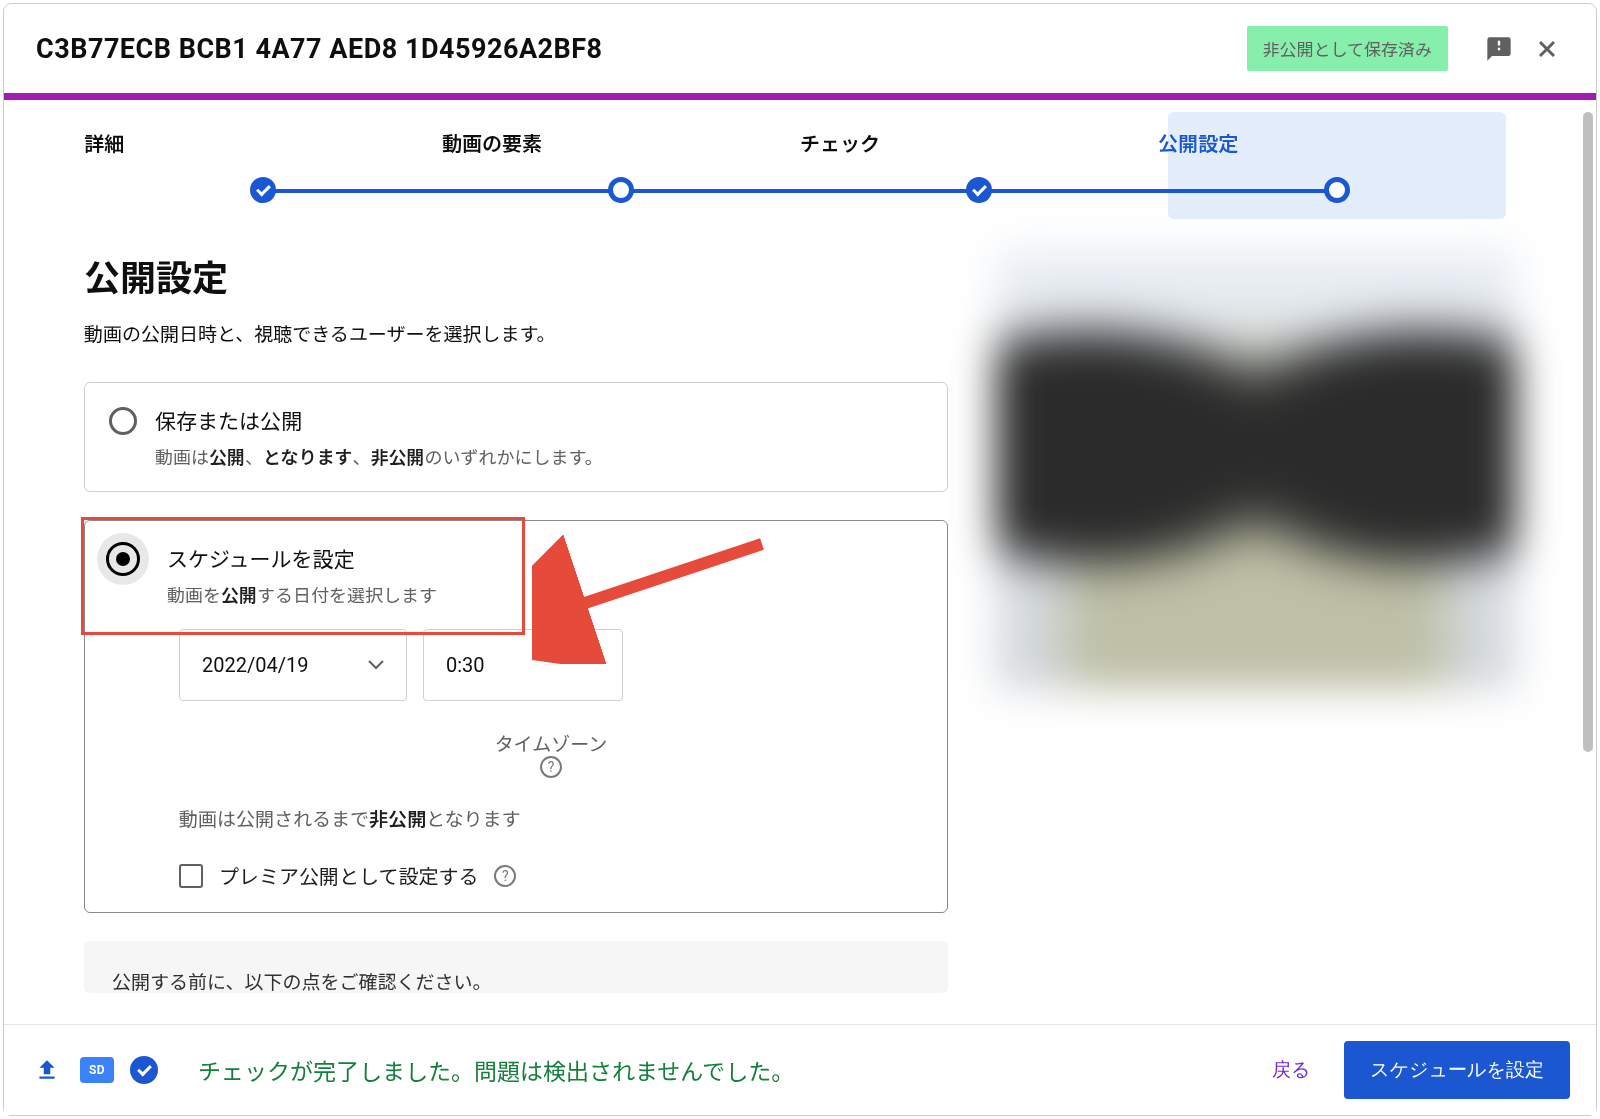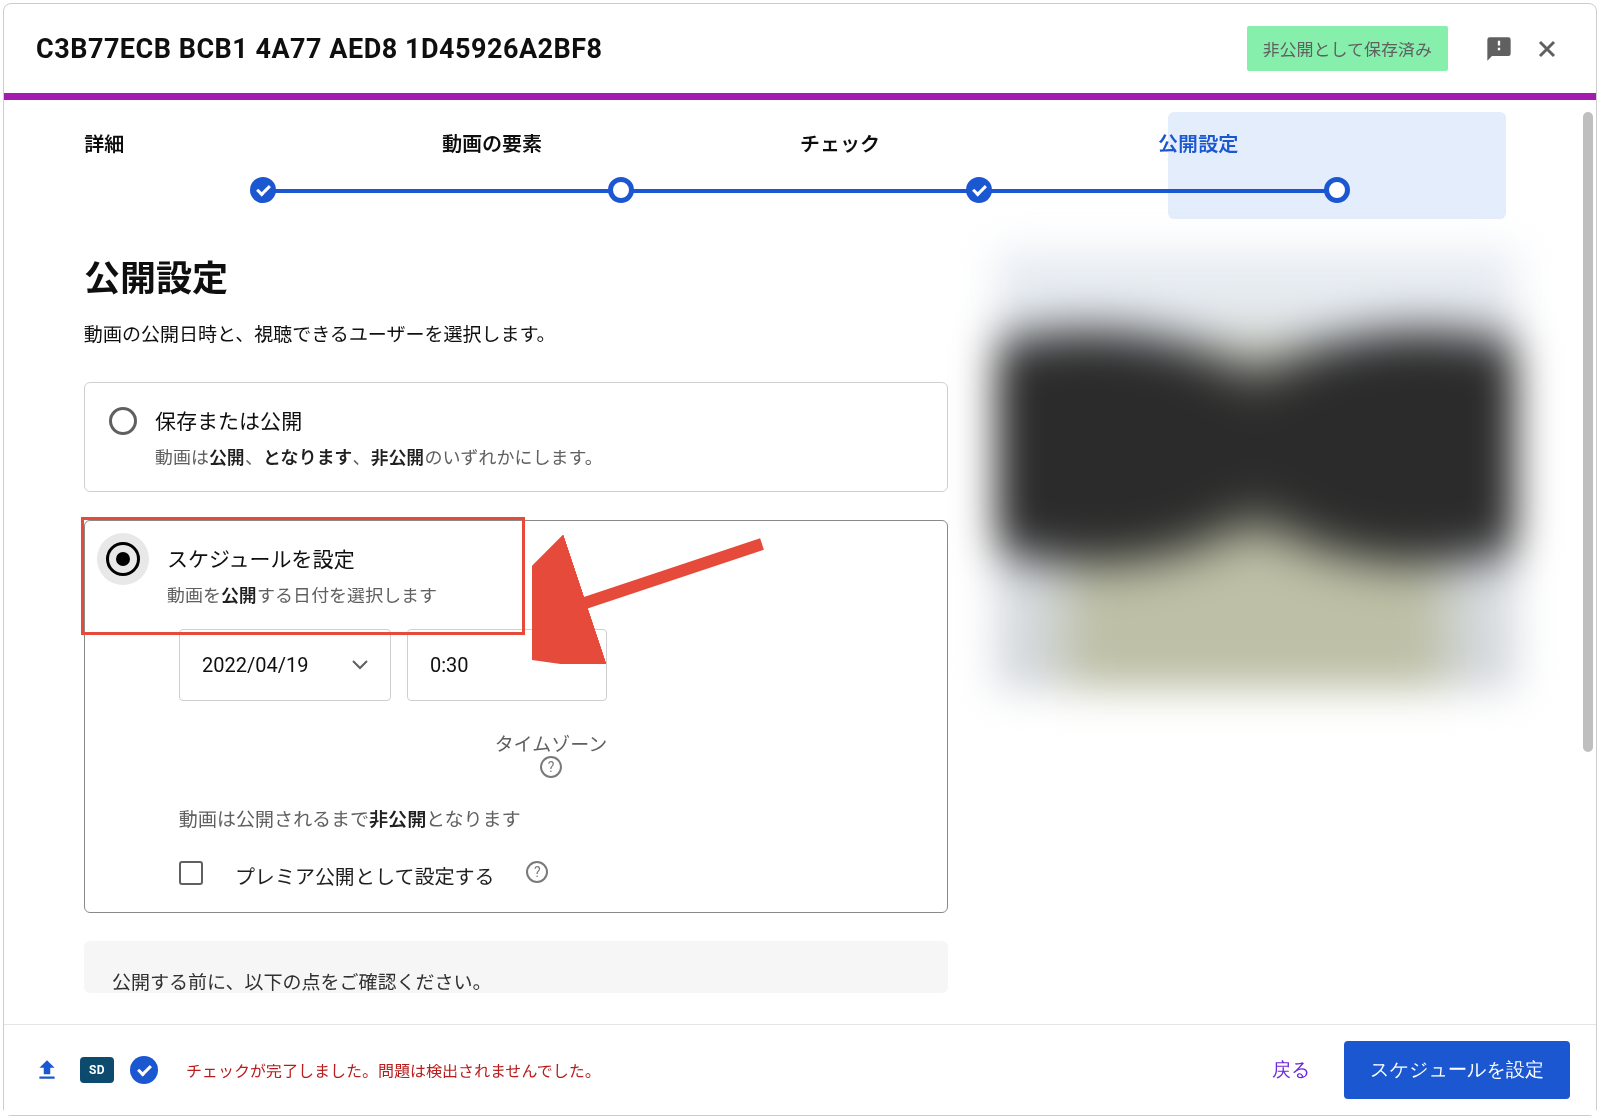--- a/index.html
+++ b/index.html
@@ -127,26 +127,26 @@
 .highlight-box{
   position:absolute; border:3px solid #e64a3b; pointer-events:none;
 }
 .card2-inner{ padding-left:70px; margin-top:22px; }
 .field-row{ display:flex; gap:16px; margin-bottom:28px; }
 .select-box,.input-box{
   border:1px solid #cfcfcf;border-radius:4px;
   height:72px;display:flex;align-items:center;padding:0 22px;
   font-size:20px;color:#0f0f0f;background:#fff;cursor:pointer;
 }
-.select-box{ width:212px; justify-content:space-between;text-align:center;}
+.select-box{ width:228px; justify-content:space-between;text-align:center;}
 .input-box{ width:200px; }
 .tz-row{ display:flex;align-items:center;color:#606060;font-size:19px;margin-bottom:26px;flex-direction:column; }
 .note-row{ font-size:19px;color:#606060;margin-bottom:30px; }
 .note-row b{color:#1f1f1f;font-weight:600;}
-.chk-row{ display:flex;align-items:flex-start;gap:32px;font-size:20px;color:#1f1f1f; }
+.chk-row{ display:flex;align-items:center;gap:16px;font-size:20px;color:#1f1f1f; }
 .checkbox{ width:24px;height:24px;border:2.5px solid #606060;border-radius:3px;cursor:pointer; }
 .help-ic{ width:22px;height:22px;border:2px solid #7a7a7a;border-radius:50%;display:inline-flex;align-items:center;justify-content:center;font-size:14px;color:#7a7a7a;cursor:pointer; }
 .preview{
   width:100%; height:440px; border-radius:4px;
   background:
     radial-gradient(ellipse at 18% 45%, #2b2b2b 0 28%, transparent 40%),
     radial-gradient(ellipse at 82% 45%, #2b2b2b 0 28%, transparent 40%),
     radial-gradient(ellipse at 50% 88%, #bdbfa6 0 45%, transparent 60%),
     linear-gradient(#e9eef4,#d2d7dc);
   filter: blur(20px);
@@ -155,24 +155,24 @@
   background:#f6f6f6;border-radius:6px;padding:26px 28px;color:#303030;font-size:19px;margin-top:6px;
 }
 
 .dlg-footer{
   border-top:1px solid #e5e5e5;
   display:flex;align-items:center;
   padding:16px 26px; gap:16px;
   background:#fff;
 }
 .ft-icon{width:34px;height:34px;display:flex;align-items:center;justify-content:center;color:#1a57d0;}
-.sd-badge{width:34px;height:26px;background:#0c4a6e;color:#fff;font-size:12px;font-weight:700;border-radius:4px;display:flex;align-items:center;justify-content:center;letter-spacing:.5px;}
+.sd-badge{width:34px;height:26px;background:#3b82f6;color:#fff;font-size:12px;font-weight:700;border-radius:4px;display:flex;align-items:center;justify-content:center;letter-spacing:.5px;}
 .check-circle{width:28px;height:28px;background:#1a57d0;border-radius:50%;display:flex;align-items:center;justify-content:center;}
 .check-circle::after{content:'';width:10px;height:5px;border-left:3px solid #fff;border-bottom:3px solid #fff;transform:rotate(-45deg);margin-top:-3px;}
-.ft-msg{font-size:16px;color:#b91c1c;flex:1;margin-left:12px;}
+.ft-msg{font-size:23px;color:#15803d;flex:1;margin-left:24px;}
 .btn-text{font-size:19px;color:#6d28d9;padding:12px 18px;cursor:pointer;background:none;border:none;}
 .btn-primary{font-size:19px;background:#1a57d0;color:#fff;border:none;border-radius:4px;padding:16px 26px;cursor:pointer;}
 
 .arrow-ann{position:absolute;pointer-events:none;}
 
 .scroll-hint{position:absolute;right:3px;top:108px;width:10px;height:640px;background:#bfbfbf;border-radius:6px;}
 </style>
 </head>
 <body>
 

